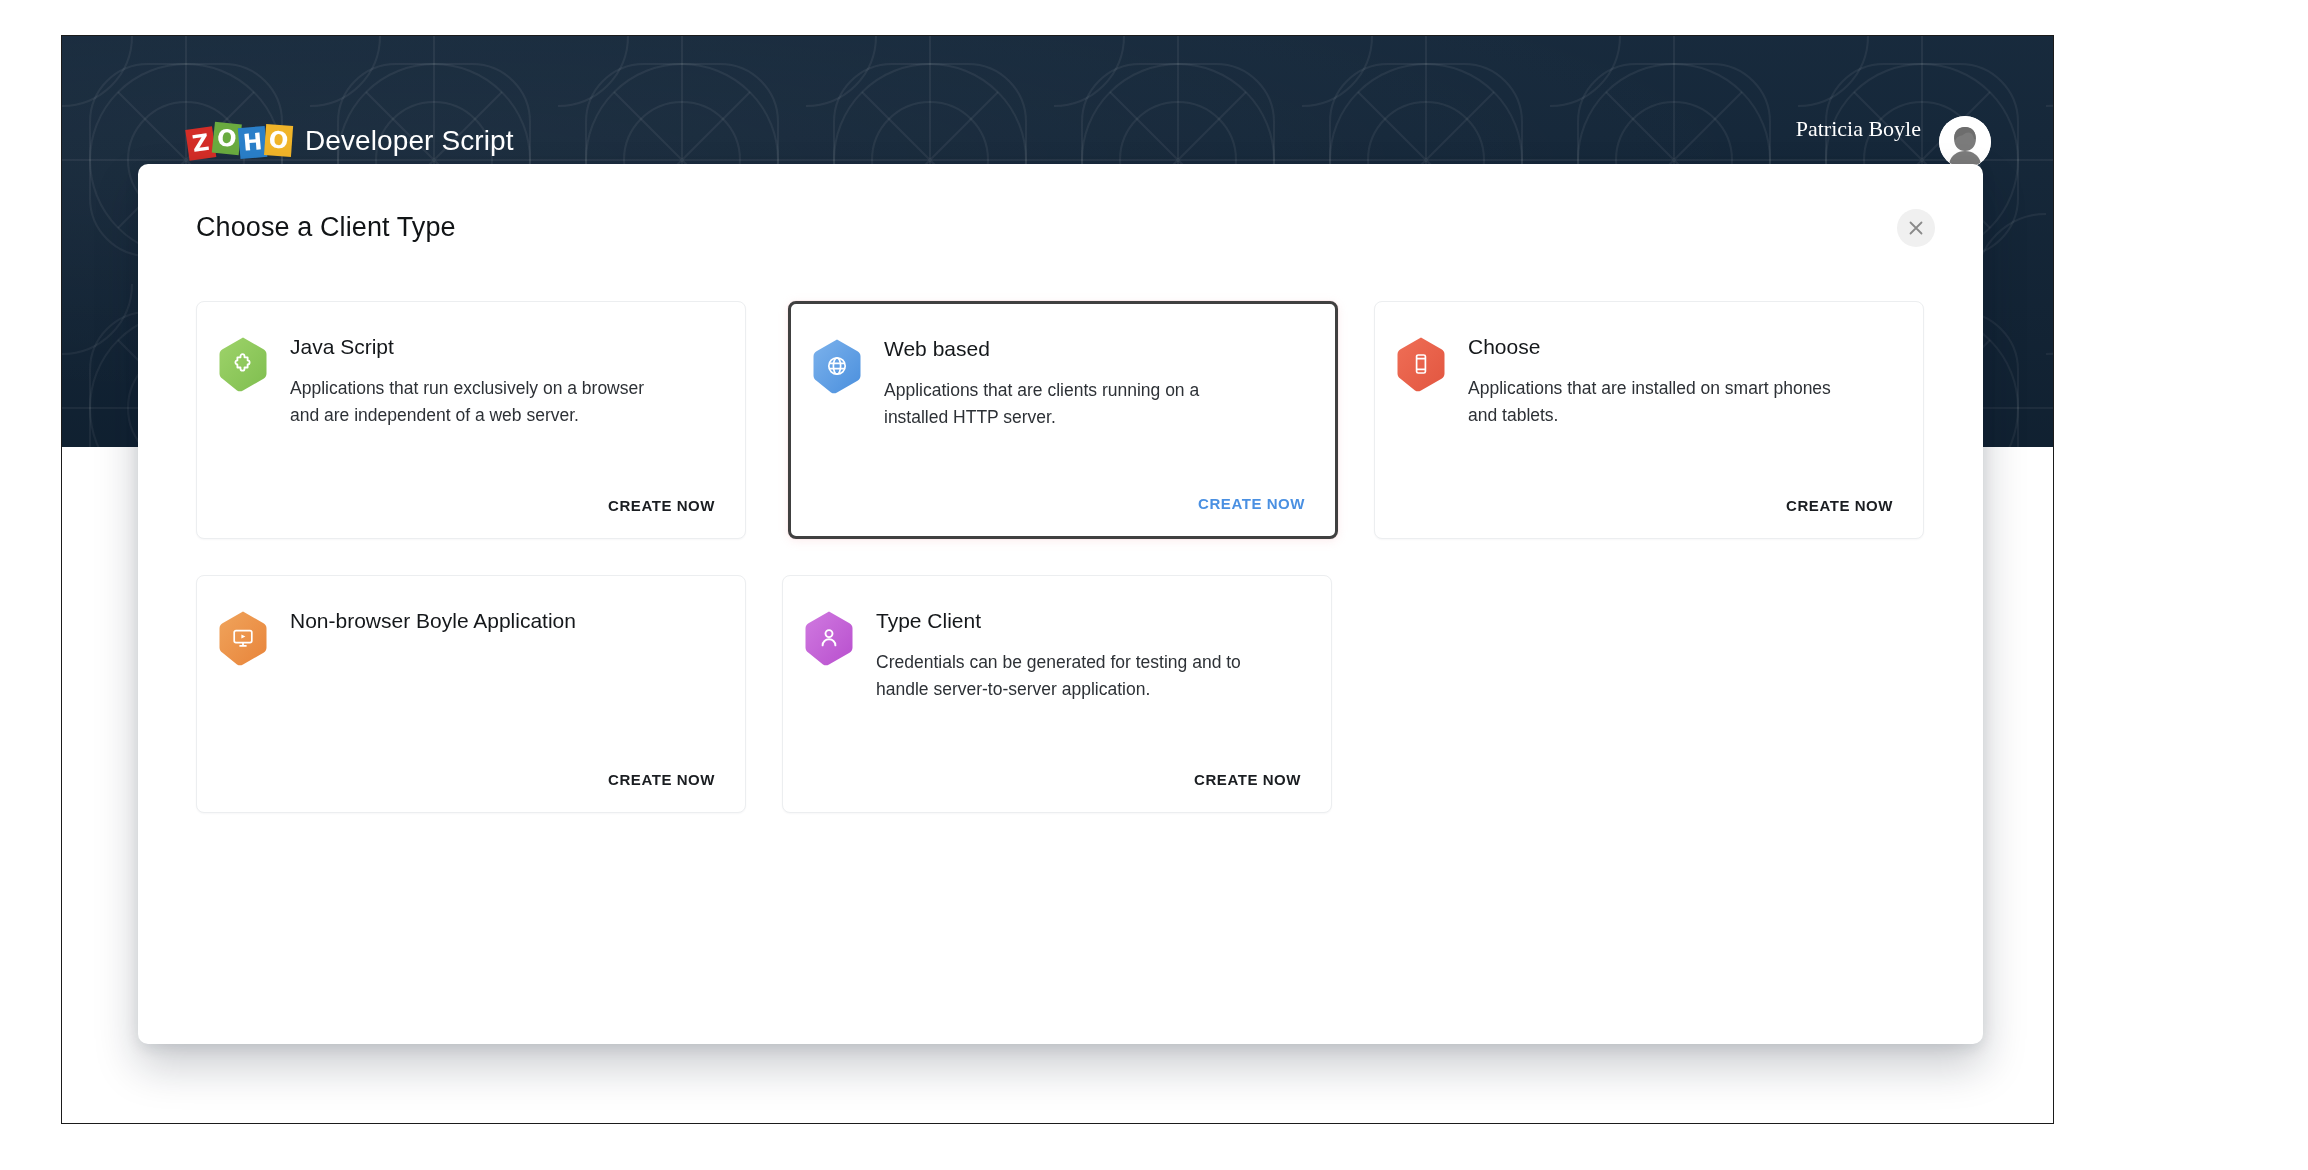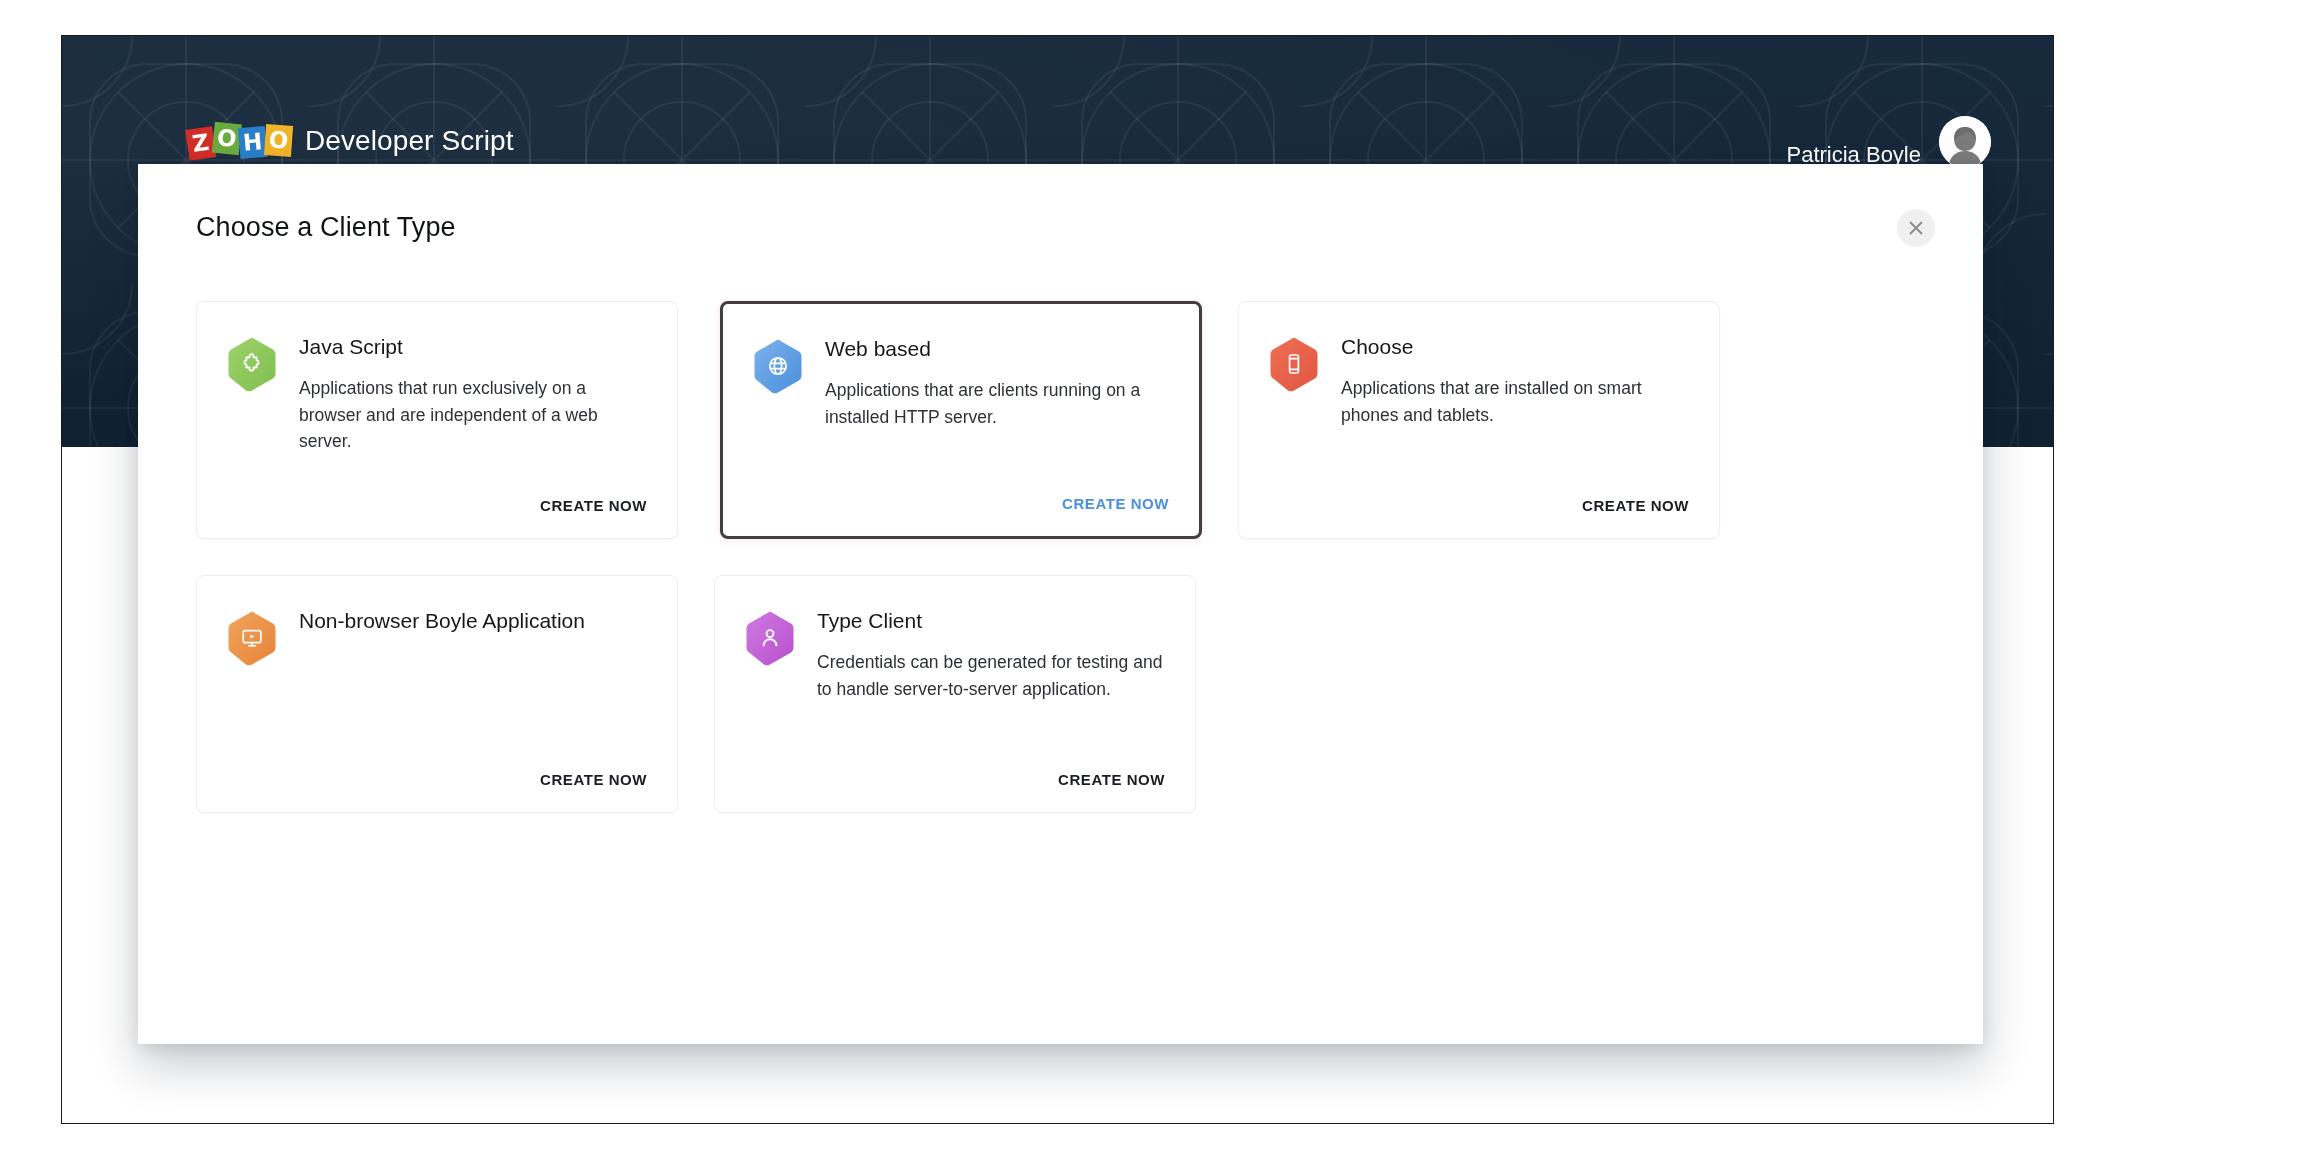--- a/index.html
+++ b/index.html
@@ -80,23 +80,24 @@
     letter-spacing: .1px;
     white-space: nowrap;
   }
 
   
   #header-user {
     position: absolute;
     right: 62px;
     top: 80px;
     display: flex;
-    align-items: flex-end;
+    align-items: flex-start;
     gap: 18px;
     z-index: 4;
+    font-family: Liberation Serif, serif;
   }
   #user-name {
     color: #ffffff;
     font-size: 22px;
     white-space: nowrap;
   }
   #avatar {
     width: 52px; height: 52px;
     border-radius: 50%;
     background: #ffffff;
@@ -106,21 +107,21 @@
   }
 
   
   #modal {
     position: absolute;
     left: 76px;
     top: 128px;
     width: 1845px;
     height: 880px;
     background: #ffffff;
-    border-radius: 0;
+    border-radius: 10px;
     box-shadow: 0 22px 44px rgba(14,25,40,.22), 0 4px 14px rgba(14,25,40,.10);
     z-index: 10;
   }
 
   #modal-title {
     position: absolute;
     left: 58px;
     top: 48px;
     font-size: 27px;
     color: #111416;
@@ -146,26 +147,26 @@
     position: absolute;
     left: 58px;
     top: 137px;
     width: 1730px;
     display: flex;
     flex-wrap: wrap;
     gap: 36px 36px;
   }
 
   .client-card {
-    width: 482px;
+    width: 550px;
     height: 238px;
     background: #ffffff;
     border: 1px solid #eceef0;
     border-radius: 8px;
-    padding: 32px 30px 22px 30px;
+    padding: 32px 30px 22px 21px;
     position: relative;
     display: flex;
     flex-direction: column;
     cursor: pointer;
     box-shadow: 0 1px 2px rgba(20,30,45,.035);
   }
   .client-card.is-active {
     border: 3px solid #404040;
     box-shadow: 0 0 0 1px #fdeeef, 0 2px 10px rgba(245,190,195,.28);
     margin-left: 6px;

